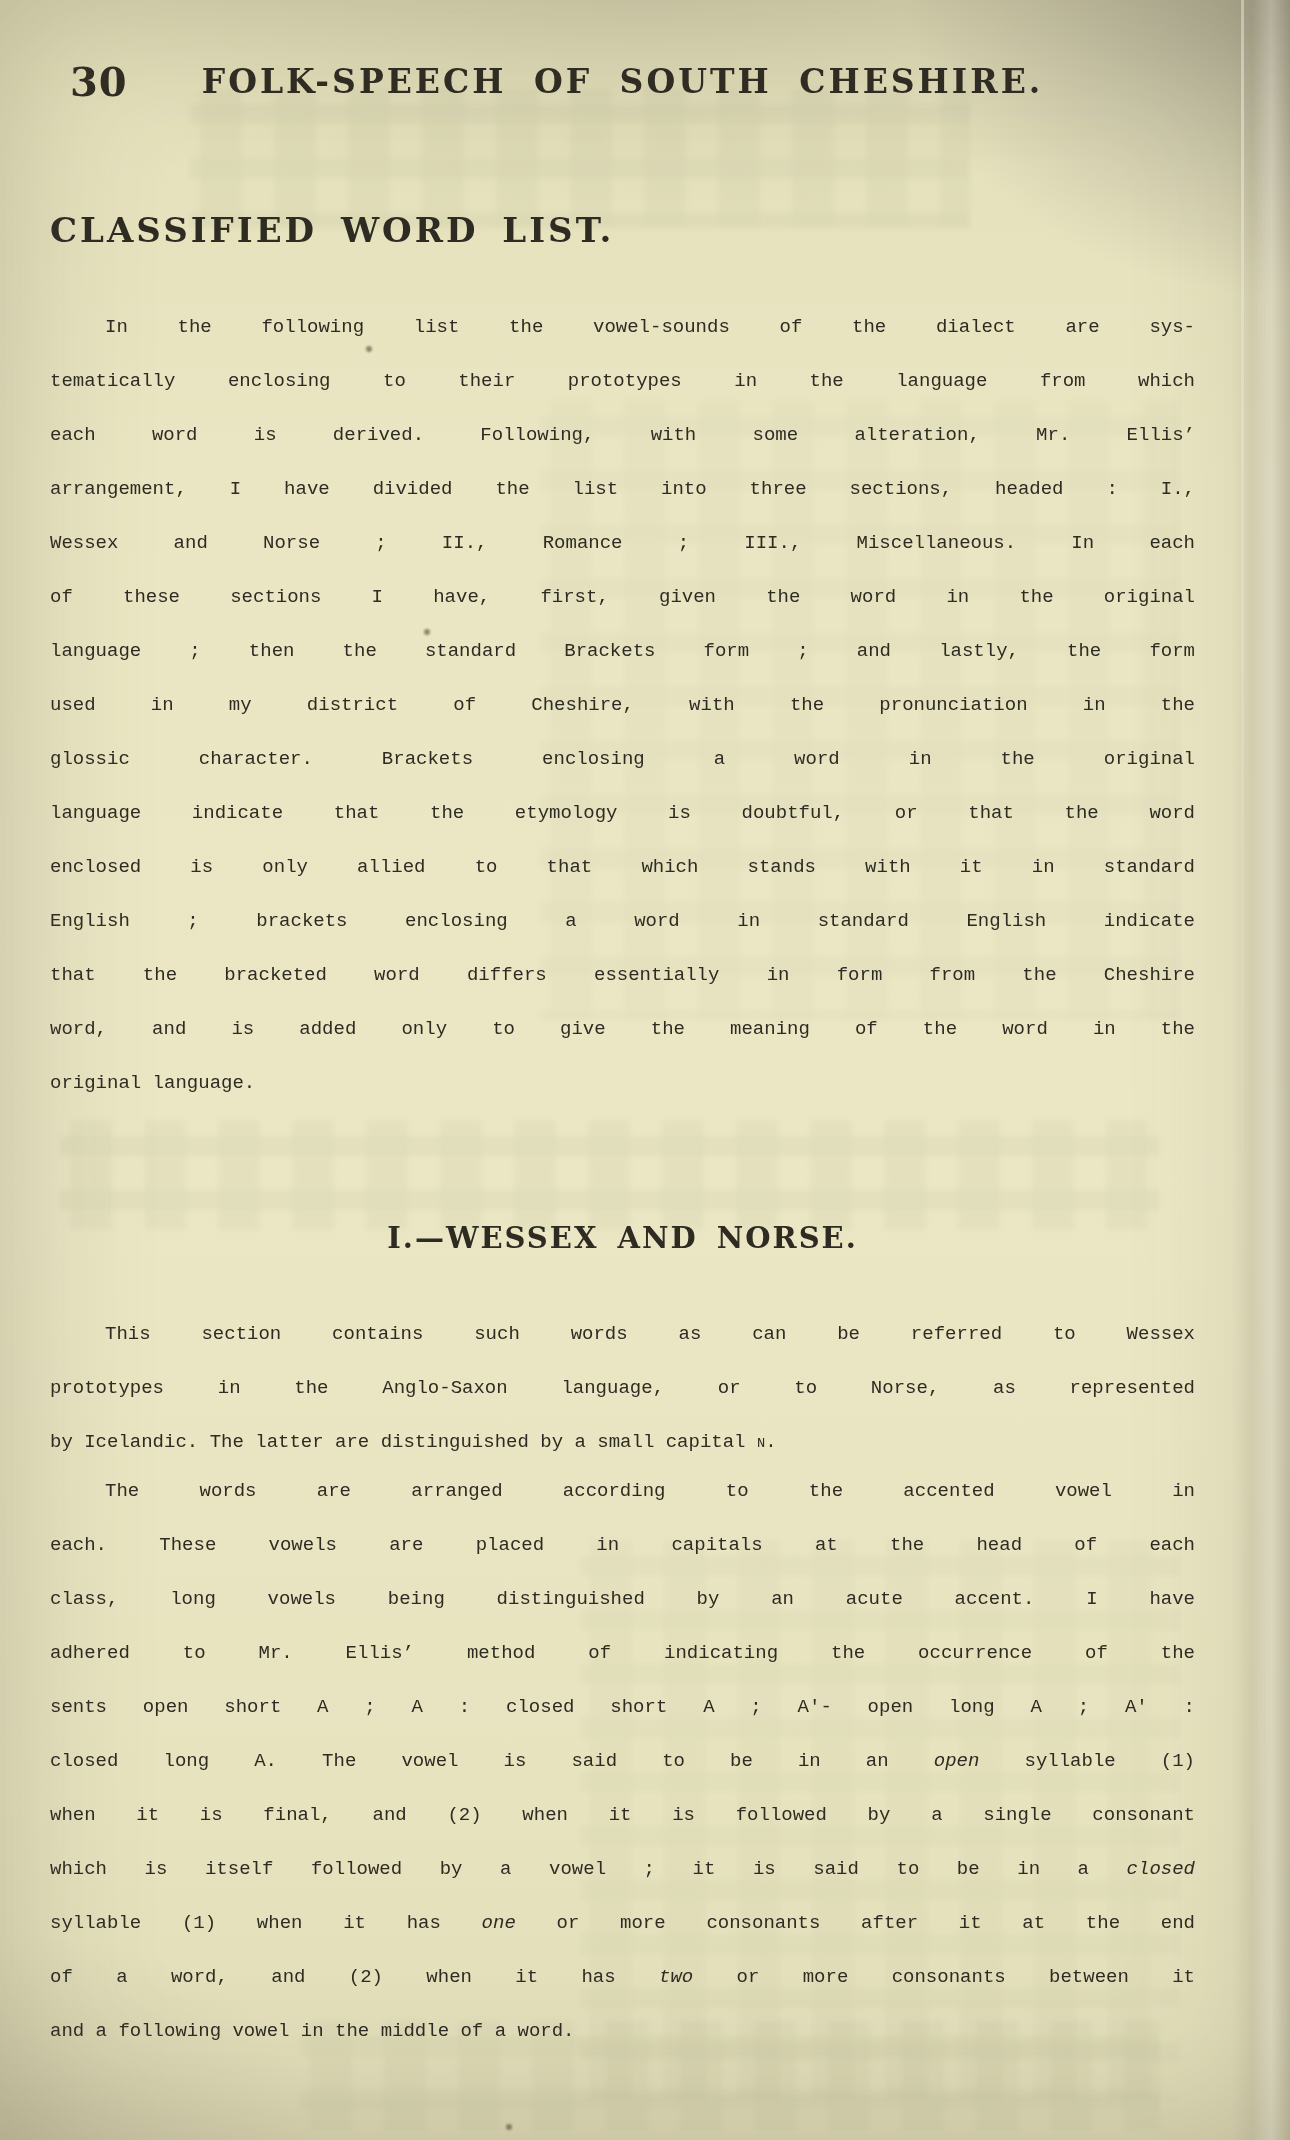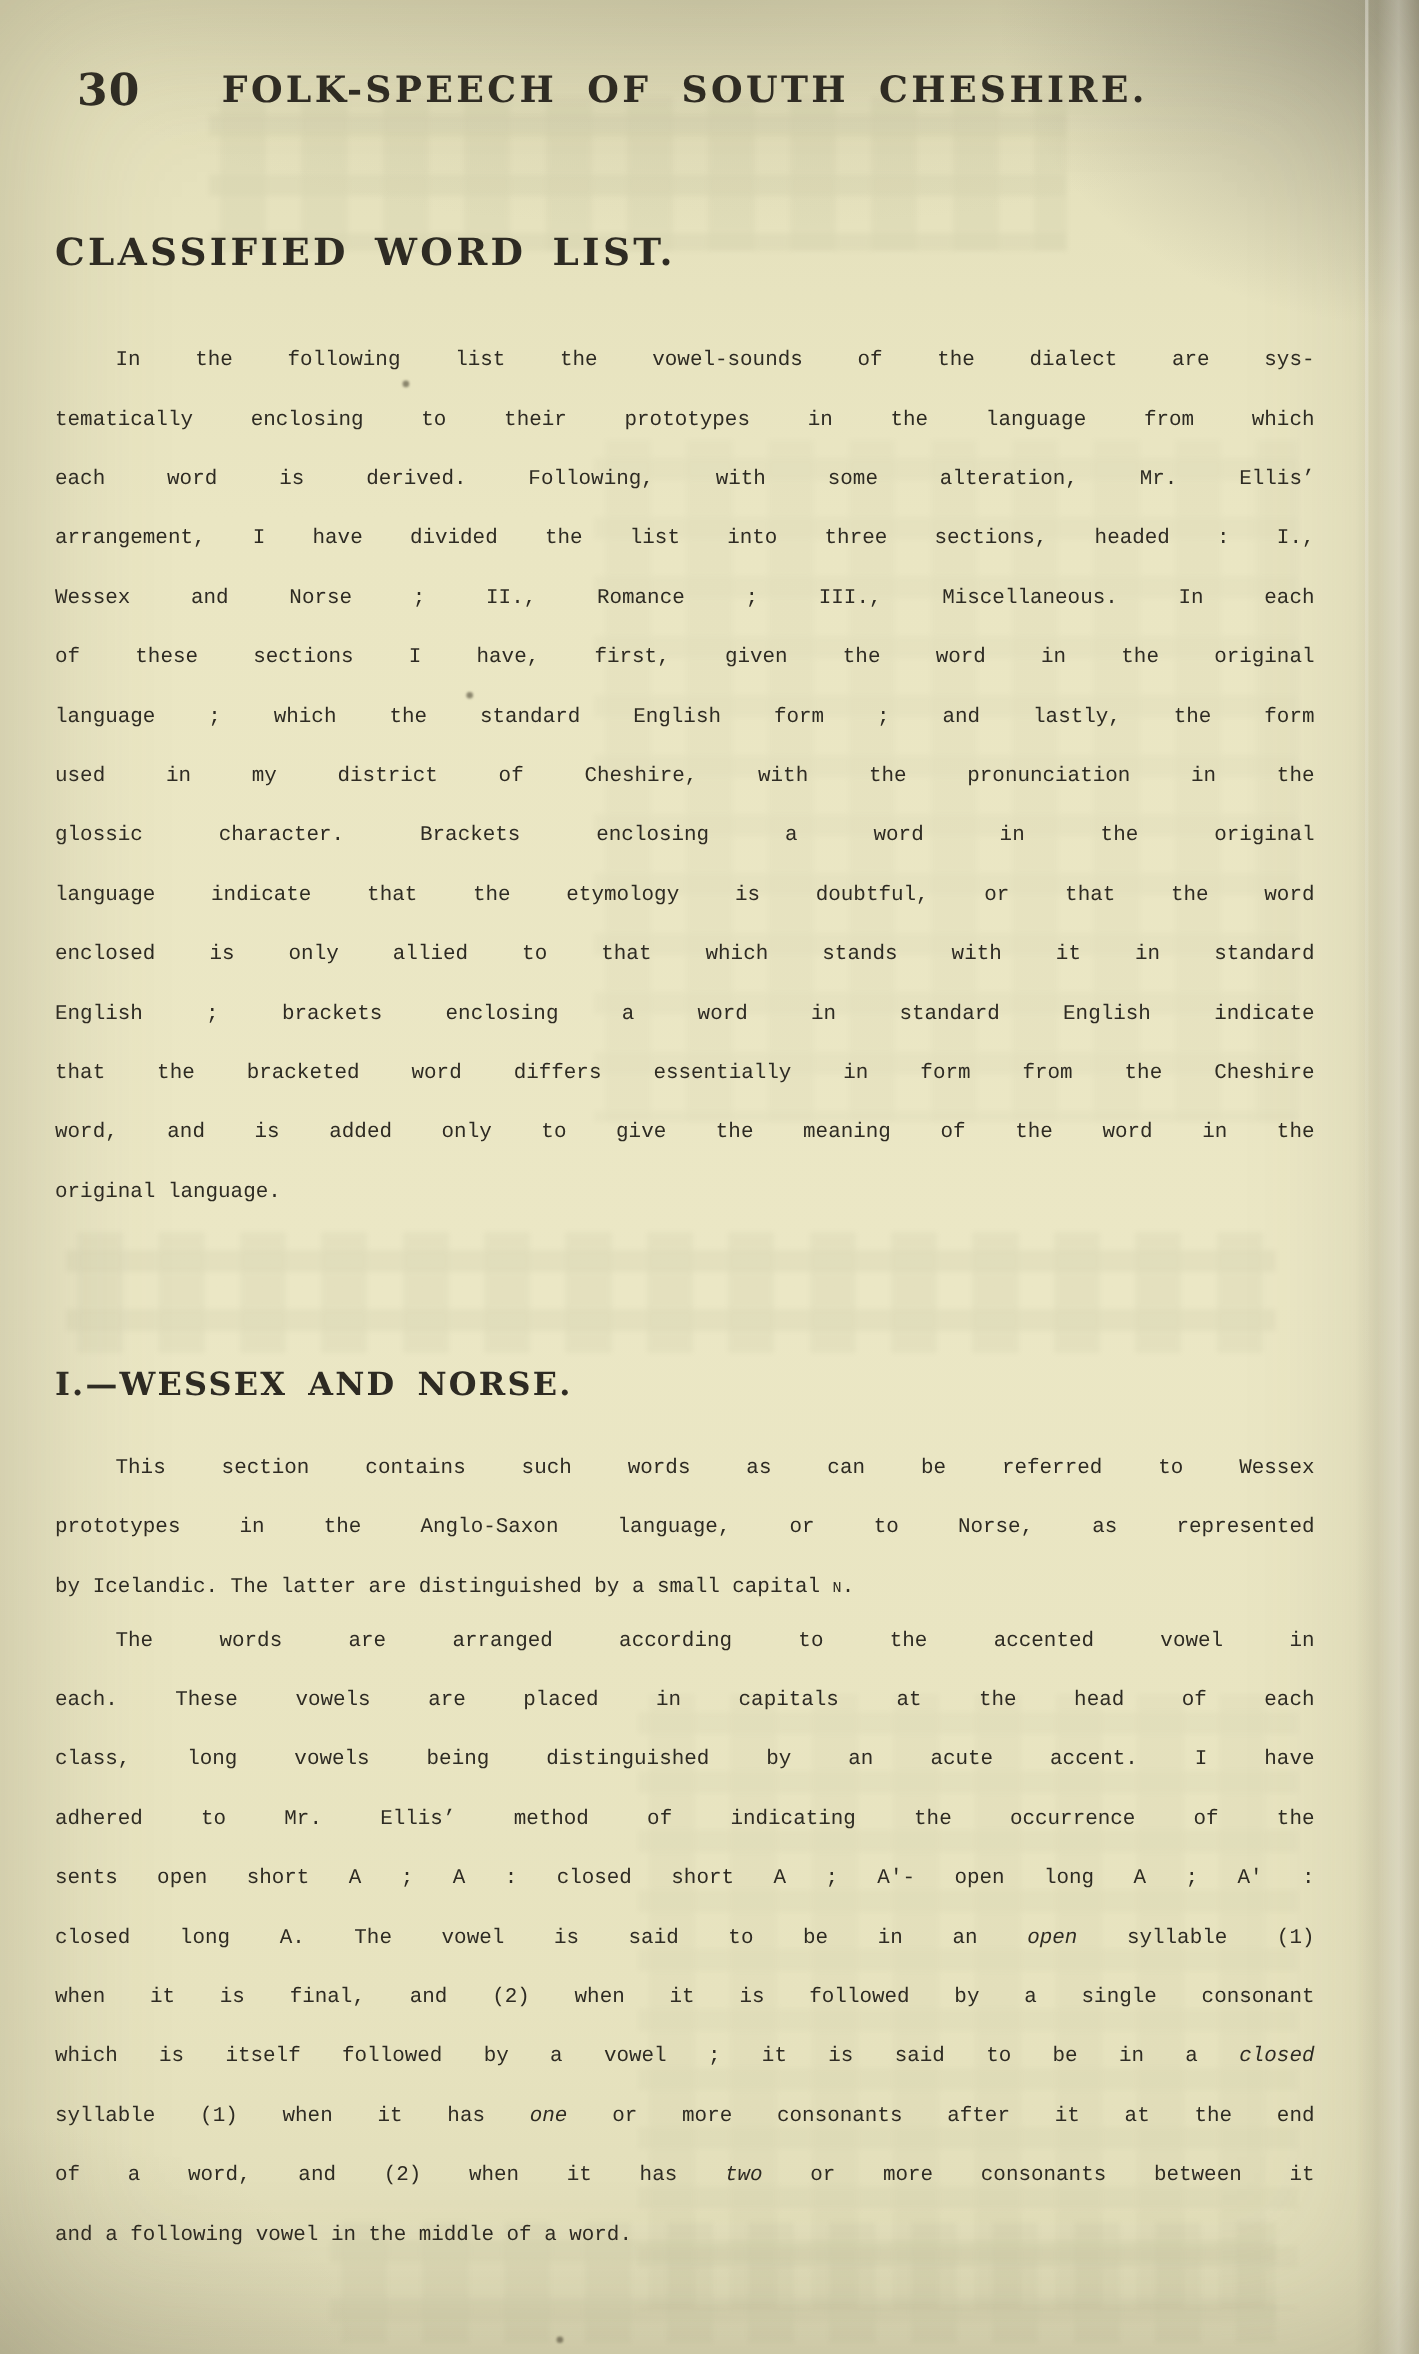--- a/index.html
+++ b/index.html
@@ -27,22 +27,22 @@
     background:
       repeating-linear-gradient(90deg, rgba(128,132,98,0) 0 10px, rgba(128,132,98,.5) 10px 52px, rgba(128,132,98,0) 52px 74px),
       repeating-linear-gradient(180deg, rgba(128,132,98,0) 0 16px, rgba(128,132,98,.55) 16px 36px, rgba(128,132,98,0) 36px 54px);}
   .speck{position:absolute;width:6px;height:6px;border-radius:50%;background:rgba(62,56,40,.55);filter:blur(1px);}
 
   .pagenum{position:absolute;left:70px;top:58px;font-size:40px;font-weight:700;letter-spacing:1px;}
   .runhead{position:absolute;left:50px;top:62px;width:1145px;text-align:center;
     font-size:33px;font-weight:700;letter-spacing:3px;word-spacing:13px;}
   .doctitle{position:absolute;left:50px;top:210px;width:1145px;text-align:left;
     font-size:34px;font-weight:700;letter-spacing:3px;word-spacing:9px;}
-  .secthead{position:absolute;left:50px;top:1221px;width:1145px;
-    font-size:29px;font-weight:700;letter-spacing:2px;word-spacing:7px;margin-top:20px;}
+  .secthead{position:absolute;left:50px;top:1221px;width:1145px;text-align:center;
+    font-size:29px;font-weight:700;letter-spacing:2px;word-spacing:7px;}
 
   .para{position:absolute;left:50px;width:1145px;font-size:19px;line-height:54px;font-family:Liberation Mono, monospace;}
   .para .line{text-align:justify;text-align-last:justify;height:54px;white-space:nowrap;}
   .para .line.last{text-align-last:left;}
   .para .line.indent{text-indent:55px;}
   .sc{font-size:.72em;}
   #para-intro{top:300px;}
   #para-wessex1{top:1307px;}
   #para-wessex2{top:1464px;}
 </style>
@@ -66,21 +66,21 @@
 
   <div class="doctitle">CLASSIFIED WORD LIST.</div>
 
   <div class="para" id="para-intro">
       <div class="line indent">In the following list the vowel-sounds of the dialect are sys-</div>
       <div class="line">tematically enclosing to their prototypes in the language from which</div>
       <div class="line">each word is derived. Following, with some alteration, Mr. Ellis’</div>
       <div class="line">arrangement, I have divided the list into three sections, headed : I.,</div>
       <div class="line">Wessex and Norse ; II., Romance ; III., Miscellaneous. In each</div>
       <div class="line">of these sections I have, first, given the word in the original</div>
-      <div class="line">language ; which the standard English form ; and lastly, the form</div>
+      <div class="line">language ; then the standard Brackets form ; and lastly, the form</div>
       <div class="line">used in my district of Cheshire, with the pronunciation in the</div>
       <div class="line">glossic character. Brackets enclosing a word in the original</div>
       <div class="line">language indicate that the etymology is doubtful, or that the word</div>
       <div class="line">enclosed is only allied to that which stands with it in standard</div>
       <div class="line">English ; brackets enclosing a word in standard English indicate</div>
       <div class="line">that the bracketed word differs essentially in form from the Cheshire</div>
       <div class="line">word, and is added only to give the meaning of the word in the</div>
       <div class="line last">original language.</div>
     </div>
 

